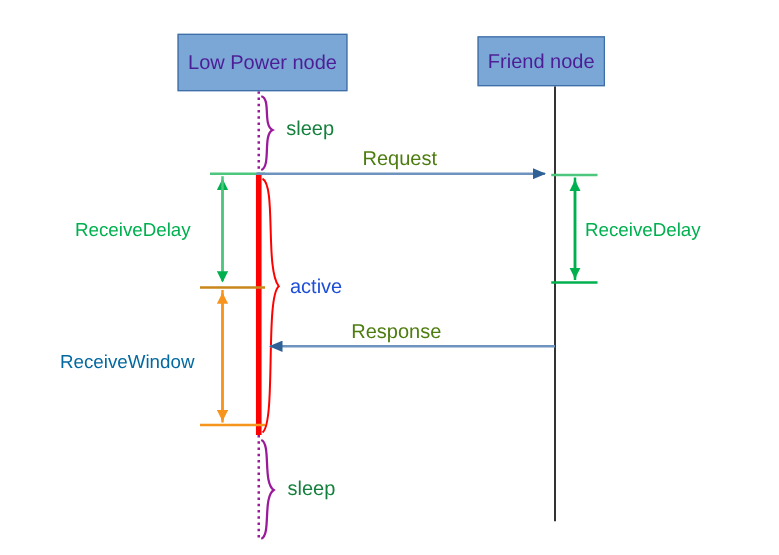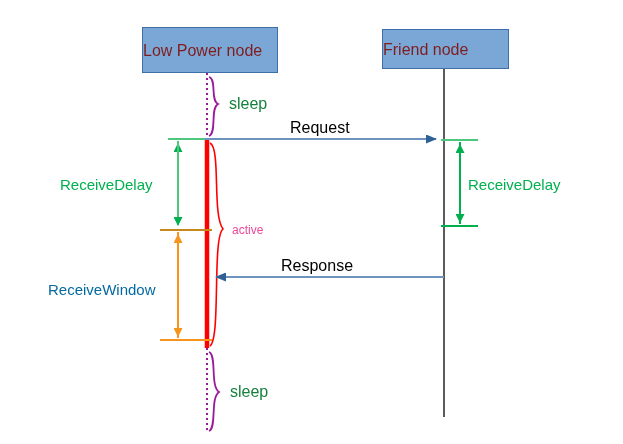--- a/index.html
+++ b/index.html
@@ -8,41 +8,41 @@
     background:#ffffff;
     font-family:"Liberation Sans", sans-serif;
     overflow:hidden;
   }
   #stage{position:relative;width:623px;height:444px;}
   #stage svg{position:absolute;left:0;top:0;}
 
   .node-box{
     position:absolute;
     box-sizing:border-box;
-    display:flex;align-items:center;justify-content:flex-start;
+    display:flex;align-items:center;justify-content:center;
     text-align:center;
-    color:#7f1d1d;
+    color:#4c1d95;
     font-size:16px;
     line-height:19px;
     background:#7BA7D7;
     border:1px solid #3F6FA8;
   }
   #lp-box{left:142px;top:27px;width:136px;height:46px;}
-  #fr-box{left:382px;top:29px;width:127px;height:40px;}
+  #fr-box{left:382px;top:29px;width:102px;height:40px;}
 
   .lbl{
     position:absolute;
     white-space:nowrap;
     font-size:16px;
     line-height:18px;
   }
-  .lbl-blue{color:#000000;}
+  .lbl-blue{color:#4d7c0f;}
   .lbl-green{color:#00B04F;font-size:15px;}
   .lbl-orange{color:#0369a1;font-size:15px;}
-  .lbl-red{color:#ec4899;font-size:12px;}
+  .lbl-red{color:#1d4ed8;font-size:16px;}
   .lbl-purple{color:#15803d;font-size:16px;}
 
   #req-lbl{left:290px;top:119px;}
   #resp-lbl{left:281px;top:257px;text-align:right;}
   #rd-left-lbl{left:60px;top:176px;}
   #rd-right-lbl{left:468px;top:176px;}
   #rw-lbl{left:48px;top:281px;}
   #active-lbl{left:232px;top:221px;}
   #sleep-top-lbl{left:229px;top:95px;}
   #sleep-bot-lbl{left:230px;top:383px;}

